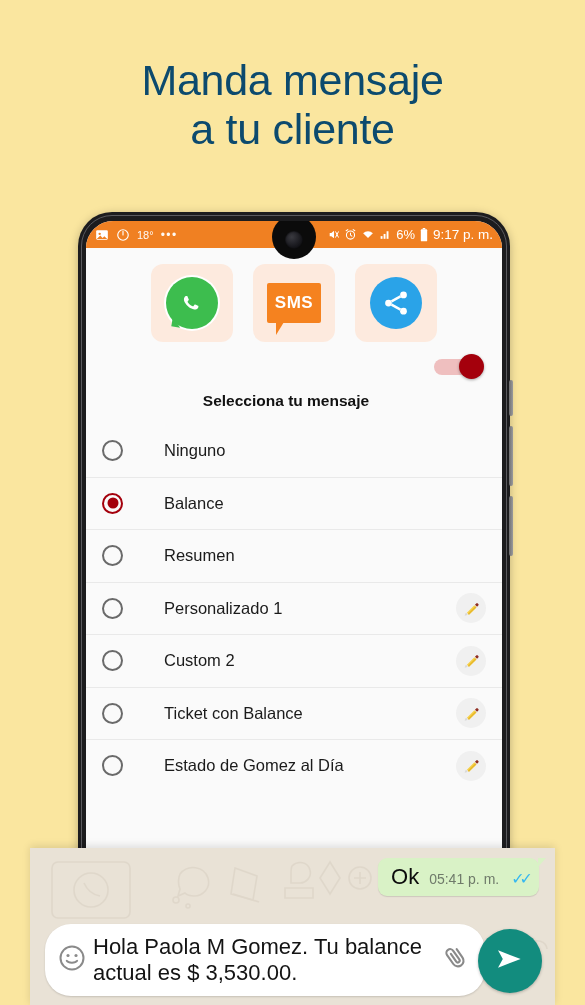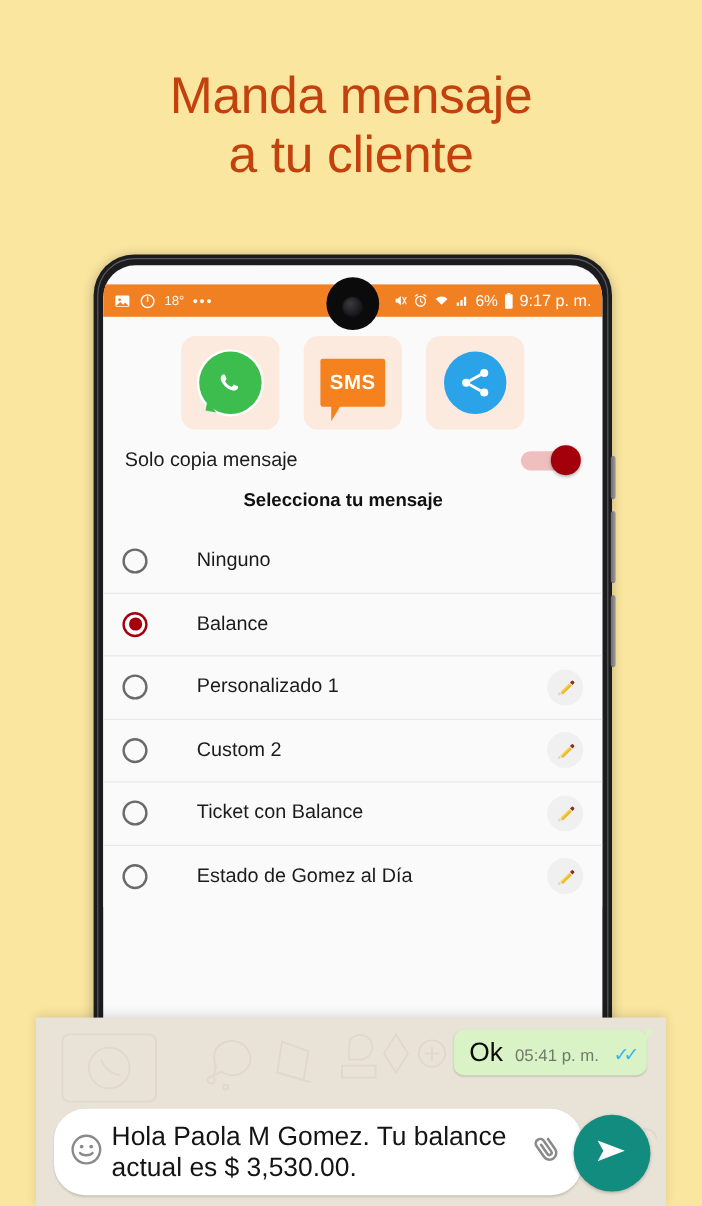--- a/index.html
+++ b/index.html
@@ -8,21 +8,21 @@
     overflow: hidden;
     font-family: "Liberation Sans", sans-serif;
   }
   body { background: #fae69f; position: relative; }
 
   
   .headline {
     position: absolute;
     top: 56px; left: 0; width: 585px;
     text-align: center;
-    color: #c2410c;
+    color: #0c4a6e;
     font-size: 43px;
     line-height: 49px;
     font-weight: 400;
     letter-spacing: -0.3px;
   }
   .headline .l2 { display: block; }
 
   
   .phone {
     position: absolute;
@@ -61,21 +61,20 @@
   
   .statusbar {
     height: 27px;
     background: #f08022;
     display: flex;
     align-items: center;
     padding: 0 9px;
     color: #ffffff;
     font-size: 12.5px;
     position: relative;
-    margin-top: 16px;
   }
   .sb-left { display: flex; align-items: center; gap: 7px; }
   .sb-right { display: flex; align-items: center; gap: 4px; margin-left: auto; white-space: nowrap;}
   .sb-ico { display:inline-flex; align-items:center; }
   .sb-temp { font-size: 11px; opacity: .95; }
   .sb-dots { letter-spacing: 1.5px; font-size: 12px; opacity: .95; }
   .sb-pct { font-size: 13px; }
   .sb-time { font-size: 13.5px; }
   .notch {
     position: absolute;
@@ -373,41 +372,44 @@
             <circle cx="18" cy="5.5" r="2.7" fill="#fff"></circle>
             <circle cx="18" cy="18.5" r="2.7" fill="#fff"></circle>
             <circle cx="6" cy="12" r="2.7" fill="#fff"></circle>
             <path d="M8.4 10.7l7.2-4M8.4 13.3l7.2 4" stroke="#fff" stroke-width="1.9"></path>
           </svg>
         </span>
       </div>
     </div>
 
     <div class="toggle-row">
-      <span class="toggle-label">Solo copia mensaje</span>
       <span class="switch">
         <span class="track"></span>
         <span class="thumb"></span>
       </span>
     </div>
 
     <div class="section-title">Selecciona tu mensaje</div>
 
     <div class="list">
 
       <div class="row">
         <span class="radio"></span>
         <span class="row-label">Ninguno</span>
       </div>
 
       <div class="row">
         <span class="radio checked"></span>
         <span class="row-label">Balance</span>
       </div>
 
+      <div class="row">
+        <span class="radio"></span>
+        <span class="row-label">Resumen</span>
+      </div>
 
       <div class="row">
         <span class="radio"></span>
         <span class="row-label">Personalizado 1</span>
         <span class="edit-btn">
           <svg width="19" height="19" viewBox="0 0 24 24">
             <path d="M4 18.5l-.6 2.6 2.6-.6 1.2-1.2-2-2z" fill="#d9d9d9"></path>
             <path d="M6.2 17.3L15.6 8l2.6 2.6-9.4 9.3z" fill="#f7d14a"></path>
             <path d="M7.4 18.5L16.8 9.2l1.4 1.4-9.4 9.3z" fill="#e8b92e"></path>
             <path d="M16.4 7.2l1.6-1.6a1.3 1.3 0 011.9 0l.7.7a1.3 1.3 0 010 1.9l-1.6 1.6z" fill="#8f2e22"></path>

